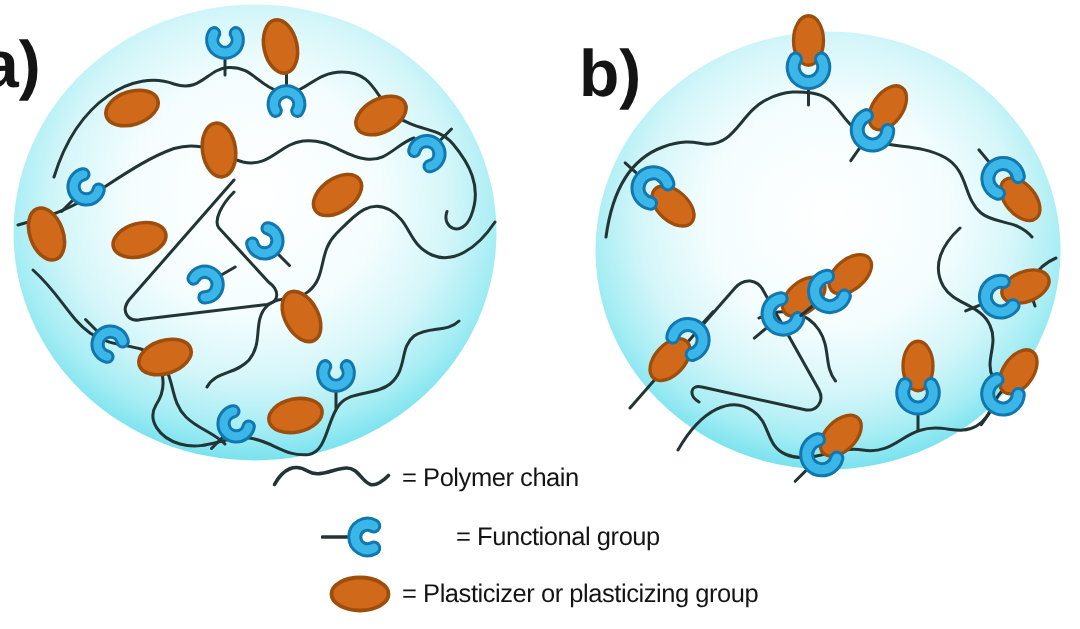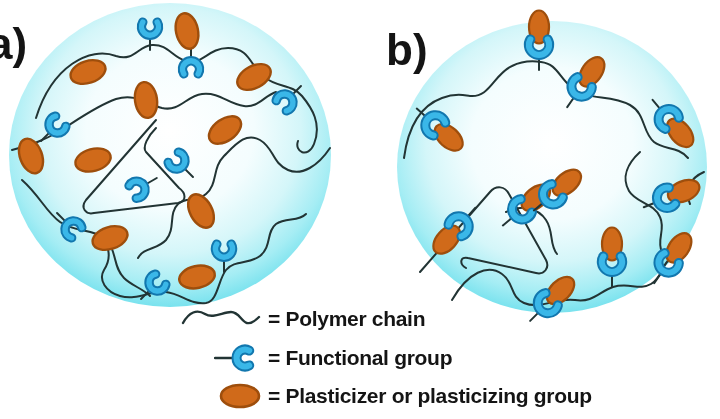--- a/index.html
+++ b/index.html
@@ -19,28 +19,28 @@
     color:#141414;
   }
   .label-a{left:-12px;top:22px;}
   .label-b{left:386px;top:28px;}
   .legend{position:absolute;left:150px;top:298px;width:560px;}
   .legend-row{
     position:absolute;left:0;
     display:flex;align-items:center;height:38px;
   }
   .legend-row.r1{top:2px;}
-  .legend-row.r2{top:41px;}
+  .legend-row.r2{top:41px;gap:36px;}
   .legend-row.r3{top:79px;align-items:center;}
   .legend-icon{
     width:118px;display:flex;justify-content:flex-end;align-items:center;
     padding-right:6px;box-sizing:border-box;
   }
   .legend-text{
-    font-weight:700;font-size:21px;color:#141414;letter-spacing:-0.3px;
+    font-weight:400;font-size:17px;color:#141414;letter-spacing:-0.3px;
     white-space:nowrap;
   }
 </style>
 </head>
 <body>
 
 <div class="figure">
 
   <svg id="diagram-svg" viewBox="0 0 720 419" xmlns="http://www.w3.org/2000/svg">
     <defs>

